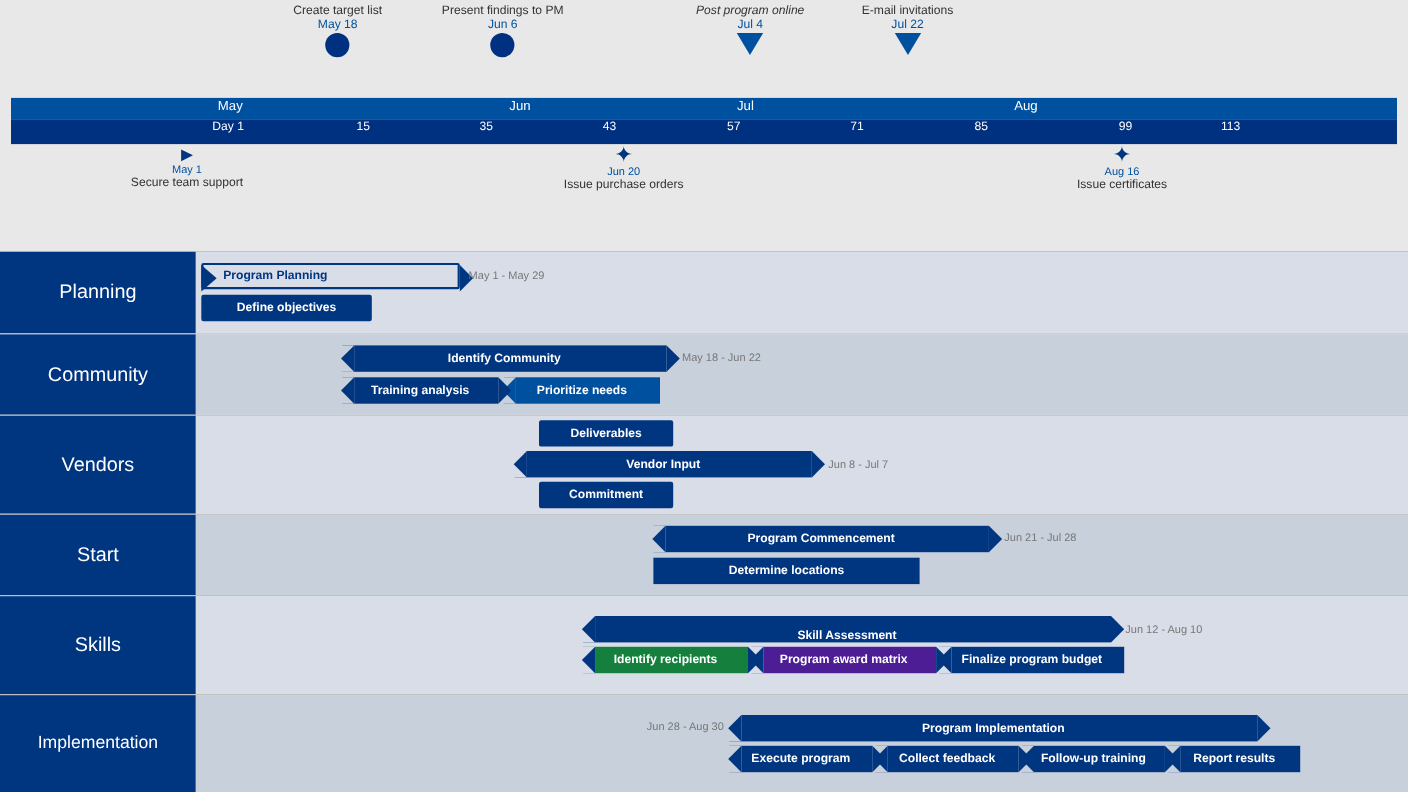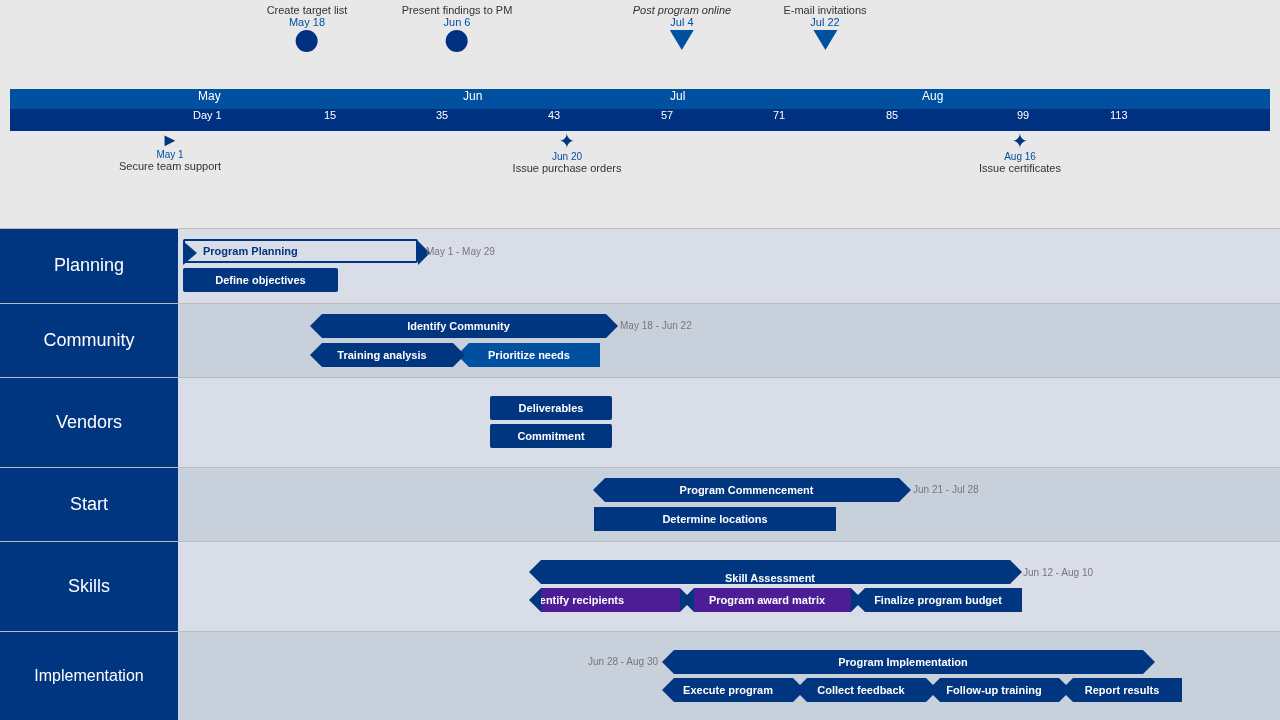--- a/index.html
+++ b/index.html
@@ -160,20 +160,28 @@
         <span>Vendors</span>
       </div>
       <div class="row-content" style="flex:1; background:#d8dde8; padding:4px 0; display:flex; flex-direction:column; justify-content:center; gap:4px; position:relative;">
 
         <div style="position:relative; height:24px; display:flex; align-items:center;">
           <div style="position:absolute; left:312px; width:122px; height:24px; background:#003580; border-radius:2px; display:flex; align-items:center; justify-content:center;">
             <span style="color:white; font-size:11px; font-weight:bold;">Deliverables</span>
           </div>
         </div>
 
+        <div style="position:relative; height:24px; display:flex; align-items:center;">
+          <div style="position:absolute; left:290px; width:270px; height:24px; background:#003580; display:flex; align-items:center; justify-content:center;">
+            <div style="position:absolute; left:-1px; top:0; width:0; height:0; border-top:12px solid #d8dde8; border-bottom:12px solid #d8dde8; border-right:12px solid #003580;"></div>
+            <span style="color:white; font-size:11px; font-weight:bold;">Vendor Input</span>
+            <div style="position:absolute; right:-12px; top:0; width:0; height:0; border-top:12px solid transparent; border-bottom:12px solid transparent; border-left:12px solid #003580;"></div>
+          </div>
+          <span style="position:absolute; left:575px; font-size:10px; color:#777;">Jun 8 - Jul 7</span>
+        </div>
 
         <div style="position:relative; height:24px; display:flex; align-items:center;">
           <div style="position:absolute; left:312px; width:122px; height:24px; background:#003580; border-radius:2px; display:flex; align-items:center; justify-content:center;">
             <span style="color:white; font-size:11px; font-weight:bold;">Commitment</span>
           </div>
         </div>
       </div>
     </div>
 
     <div class="row" style="flex:1; border-top:1px solid #bbb;">
@@ -208,21 +216,21 @@
         <div style="position:relative; height:24px; display:flex; align-items:center;">
           <div style="position:absolute; left:352px; width:480px; height:24px; background:#003580; display:flex; align-items:flex-end; justify-content:center;">
             <div style="position:absolute; left:-1px; top:0; width:0; height:0; border-top:12px solid #d8dde8; border-bottom:12px solid #d8dde8; border-right:12px solid #003580;"></div>
             <span style="color:white; font-size:11px; font-weight:bold;">Skill Assessment</span>
             <div style="position:absolute; right:-12px; top:0; width:0; height:0; border-top:12px solid transparent; border-bottom:12px solid transparent; border-left:12px solid #003580;"></div>
           </div>
           <span style="position:absolute; left:845px; font-size:10px; color:#777;">Jun 12 - Aug 10</span>
         </div>
 
         <div style="position:relative; height:24px; display:flex; align-items:center;">
-          <div style="position:absolute; left:352px; width:150px; height:24px; background:#4c1d95; display:flex; align-items:center; justify-content:flex-start;">
+          <div style="position:absolute; left:352px; width:150px; height:24px; background:#15803d; display:flex; align-items:center; justify-content:center;">
             <div style="position:absolute; left:-1px; top:0; width:0; height:0; border-top:12px solid #d8dde8; border-bottom:12px solid #d8dde8; border-right:12px solid #003580;"></div>
             <span style="color:white; font-size:11px; font-weight:bold;">Identify recipients</span>
             <div style="position:absolute; right:-12px; top:0; width:0; height:0; border-top:12px solid transparent; border-bottom:12px solid transparent; border-left:12px solid #003580; z-index:2;"></div>
           </div>
           <div style="position:absolute; left:505px; width:168px; height:24px; background:#4c1d95; display:flex; align-items:center; justify-content:center;">
             <div style="position:absolute; left:-1px; top:0; width:0; height:0; border-top:12px solid #d8dde8; border-bottom:12px solid #d8dde8; border-right:12px solid #003580;"></div>
             <span style="color:white; font-size:11px; font-weight:bold;">Program award matrix</span>
             <div style="position:absolute; right:-12px; top:0; width:0; height:0; border-top:12px solid transparent; border-bottom:12px solid transparent; border-left:12px solid #003580; z-index:2;"></div>
           </div>
           <div style="position:absolute; left:676px; width:168px; height:24px; background:#003580; display:flex; align-items:center; justify-content:center;">

